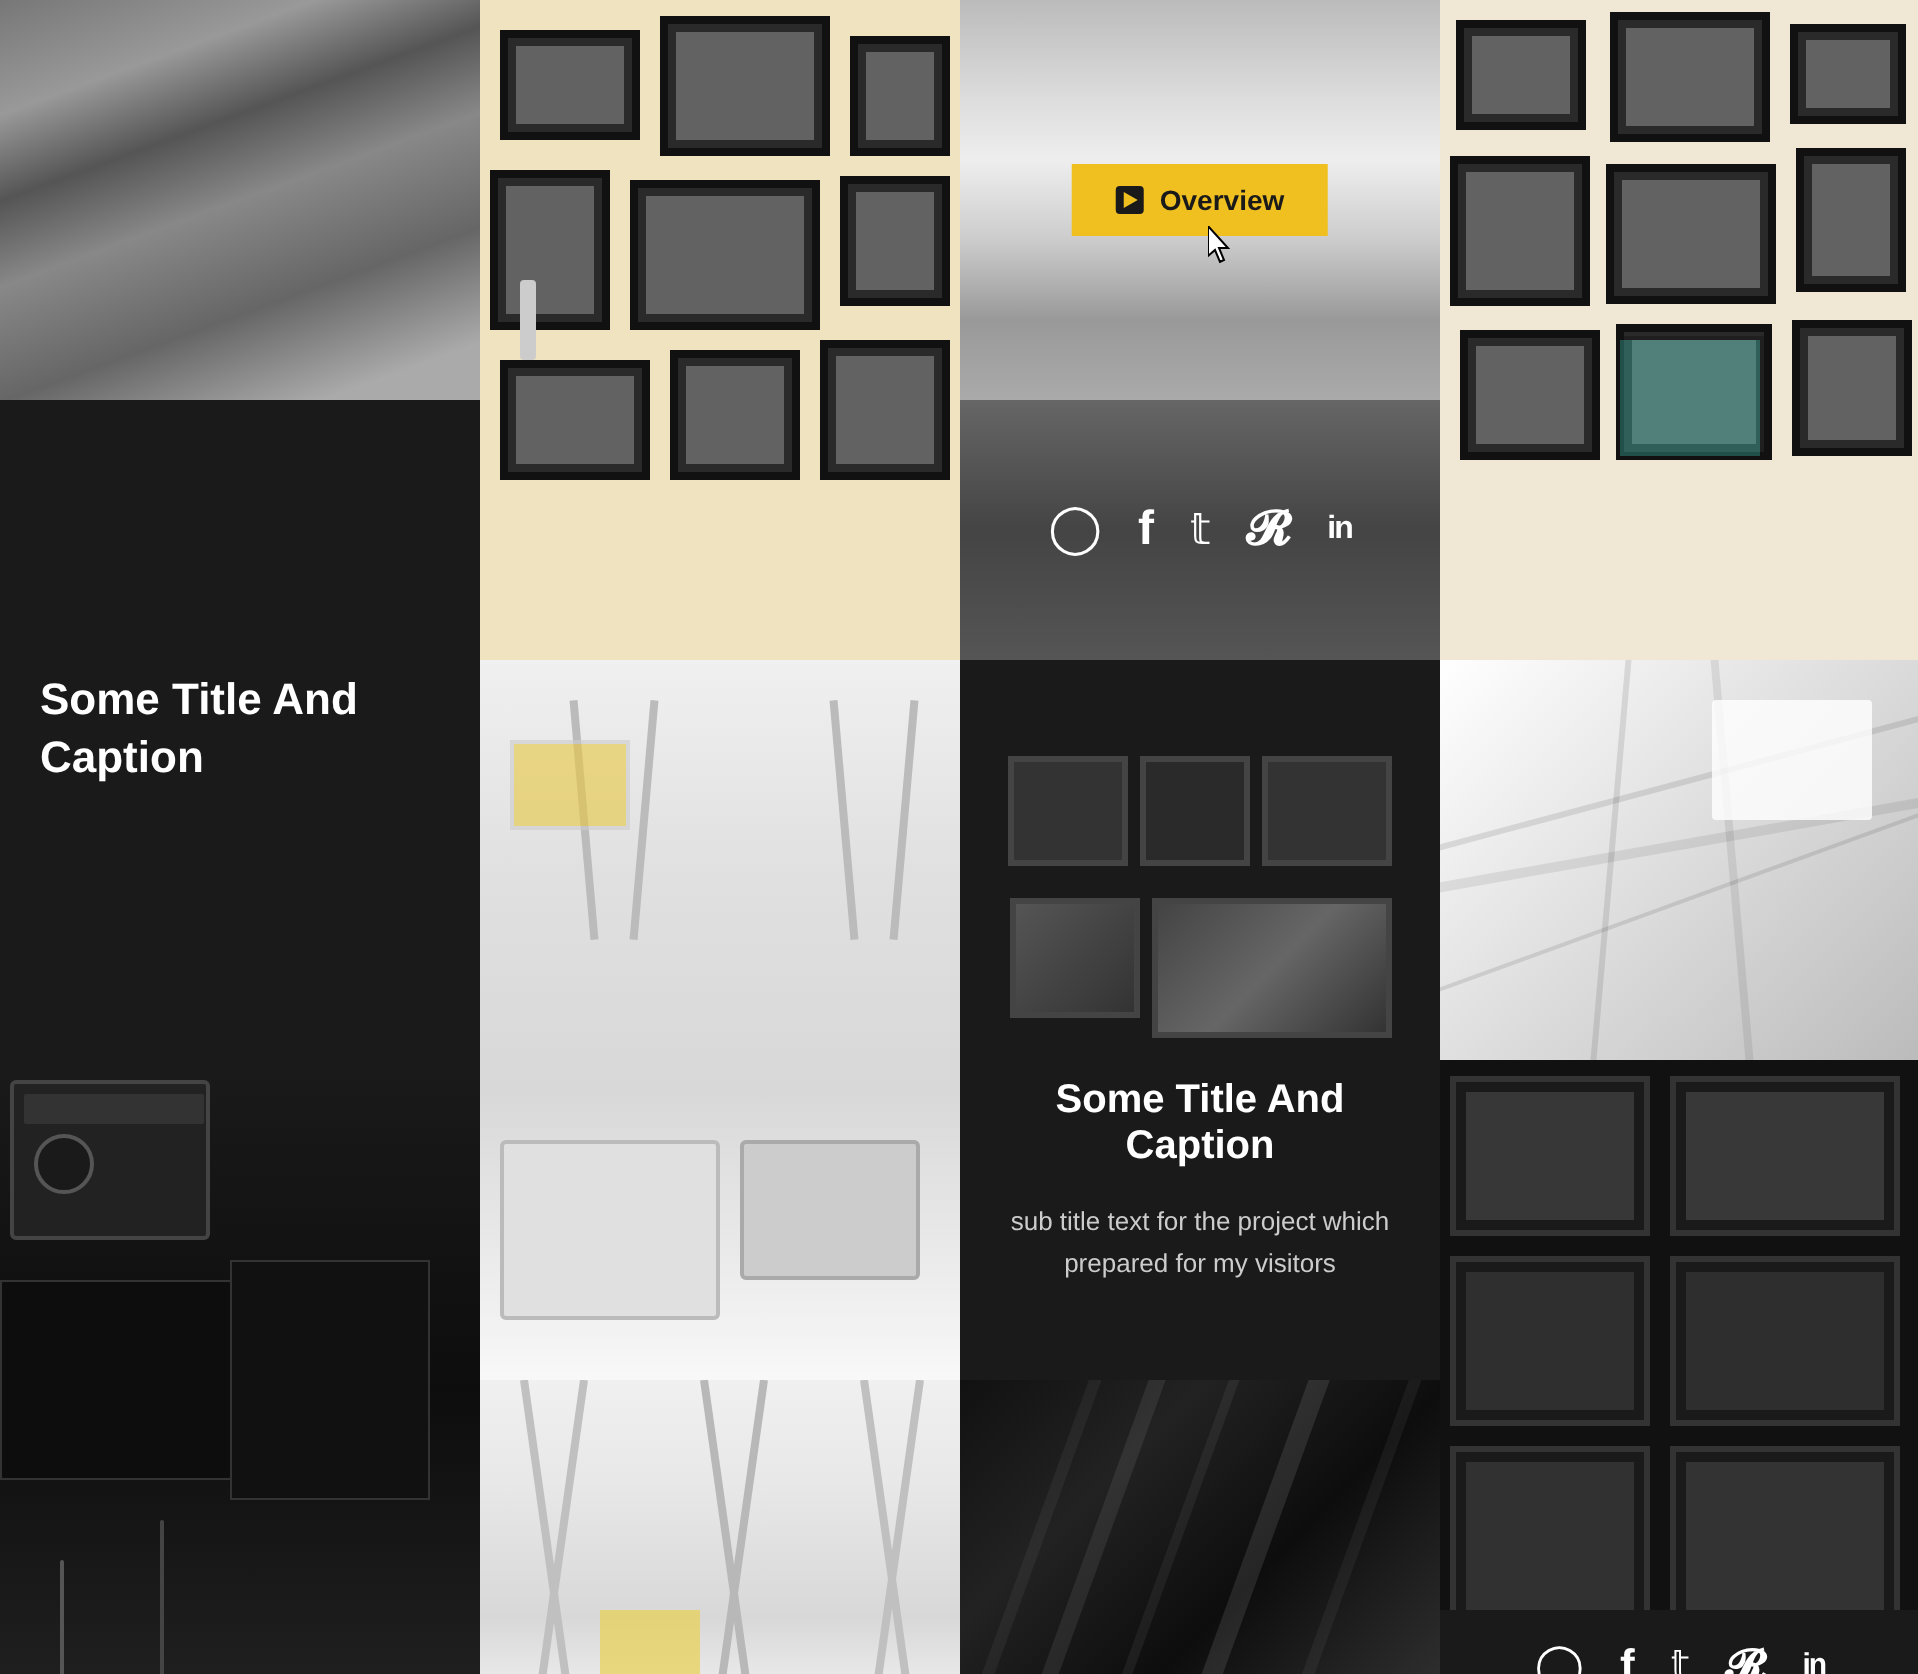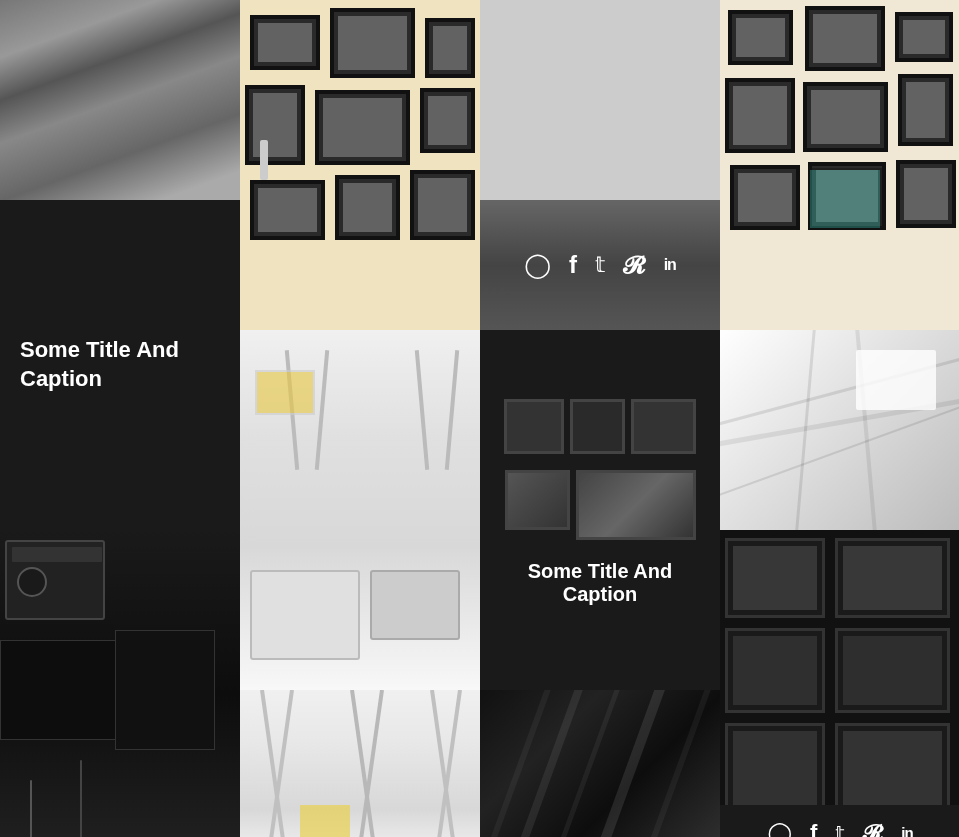--- a/index.html
+++ b/index.html
@@ -311,20 +311,35 @@
       <div class="art-wall-frame" style="left:75px;top:90px;width:95px;height:75px;"></div>
       <div class="art-wall-frame" style="left:180px;top:88px;width:55px;height:65px;"></div>
       <div class="art-wall-frame" style="left:10px;top:180px;width:75px;height:60px;"></div>
       <div class="art-wall-frame" style="left:95px;top:175px;width:65px;height:65px;"></div>
       <div class="art-wall-frame" style="left:170px;top:170px;width:65px;height:70px;"></div>
 
       <div style="position:absolute;left:20px;top:140px;width:8px;height:40px;background:#ccc;border-radius:2px;"></div>
     </div>
   </div>
 
+  <div class="cell c3r1" style="position:relative;">
+    <div style="width:100%;height:100%;background:linear-gradient(to bottom,#bbb 0%,#ddd 25%,#eee 40%,#ccc 60%,#999 80%,#aaa 100%);"></div>
+    <button class="overview-btn">
+      <span class="play-icon">
+        <span class="play-triangle"></span>
+      </span>
+      <span>Overview</span>
+    </button>
+
+    <div class="cursor-indicator" style="top:62%;left:55%;">
+      <svg width="14" height="20" viewBox="0 0 14 20">
+        <path d="M0 0 L0 15 L3.5 12 L6 18 L8 17 L5.5 11 L10 11 Z" fill="white" stroke="black" stroke-width="1"></path>
+      </svg>
+    </div>
+  </div>
 
   <div class="cell c4r12">
     <div class="art-wall" style="background:#f0e8d4;">
       <div class="art-wall-frame" style="left:8px;top:10px;width:65px;height:55px;"></div>
       <div class="art-wall-frame" style="left:85px;top:6px;width:80px;height:65px;"></div>
       <div class="art-wall-frame" style="left:175px;top:12px;width:58px;height:50px;"></div>
       <div class="art-wall-frame" style="left:5px;top:78px;width:70px;height:75px;"></div>
       <div class="art-wall-frame" style="left:83px;top:82px;width:85px;height:70px;"></div>
       <div class="art-wall-frame" style="left:178px;top:74px;width:55px;height:72px;"></div>
       <div class="art-wall-frame" style="left:10px;top:165px;width:70px;height:65px;"></div>
@@ -375,20 +390,21 @@
     </div>
     <div style="display:flex;gap:6px;margin-bottom:20px;">
       <div style="width:65px;height:60px;border:3px solid #444;background:#2a2a2a;position:relative;overflow:hidden;">
         <div style="position:absolute;inset:0;background:linear-gradient(135deg,#555 0%,#333 100%);"></div>
       </div>
       <div style="width:120px;height:70px;border:3px solid #444;background:#333;position:relative;overflow:hidden;">
         <div style="position:absolute;inset:0;background:linear-gradient(135deg,#444 0%,#666 50%,#333 100%);"></div>
       </div>
     </div>
     <h3>Some Title And Caption</h3>
+    <p>sub title text for the project which prepared for my visitors</p>
   </div>
 
   <div class="cell c4r3">
     <div class="abstract-bright">
       <div class="abstract-line" style="width:120%;height:3px;top:30%;left:-10%;transform:rotate(-15deg);"></div>
       <div class="abstract-line" style="width:120%;height:5px;top:45%;left:-10%;transform:rotate(-10deg);background:rgba(0,0,0,0.08);"></div>
       <div class="abstract-line" style="width:120%;height:2px;top:60%;left:-10%;transform:rotate(-20deg);"></div>
       <div class="abstract-line" style="width:3px;height:120%;top:-10%;left:35%;transform:rotate(5deg);"></div>
       <div class="abstract-line" style="width:4px;height:120%;top:-10%;left:60%;transform:rotate(-5deg);background:rgba(0,0,0,0.08);"></div>
 

